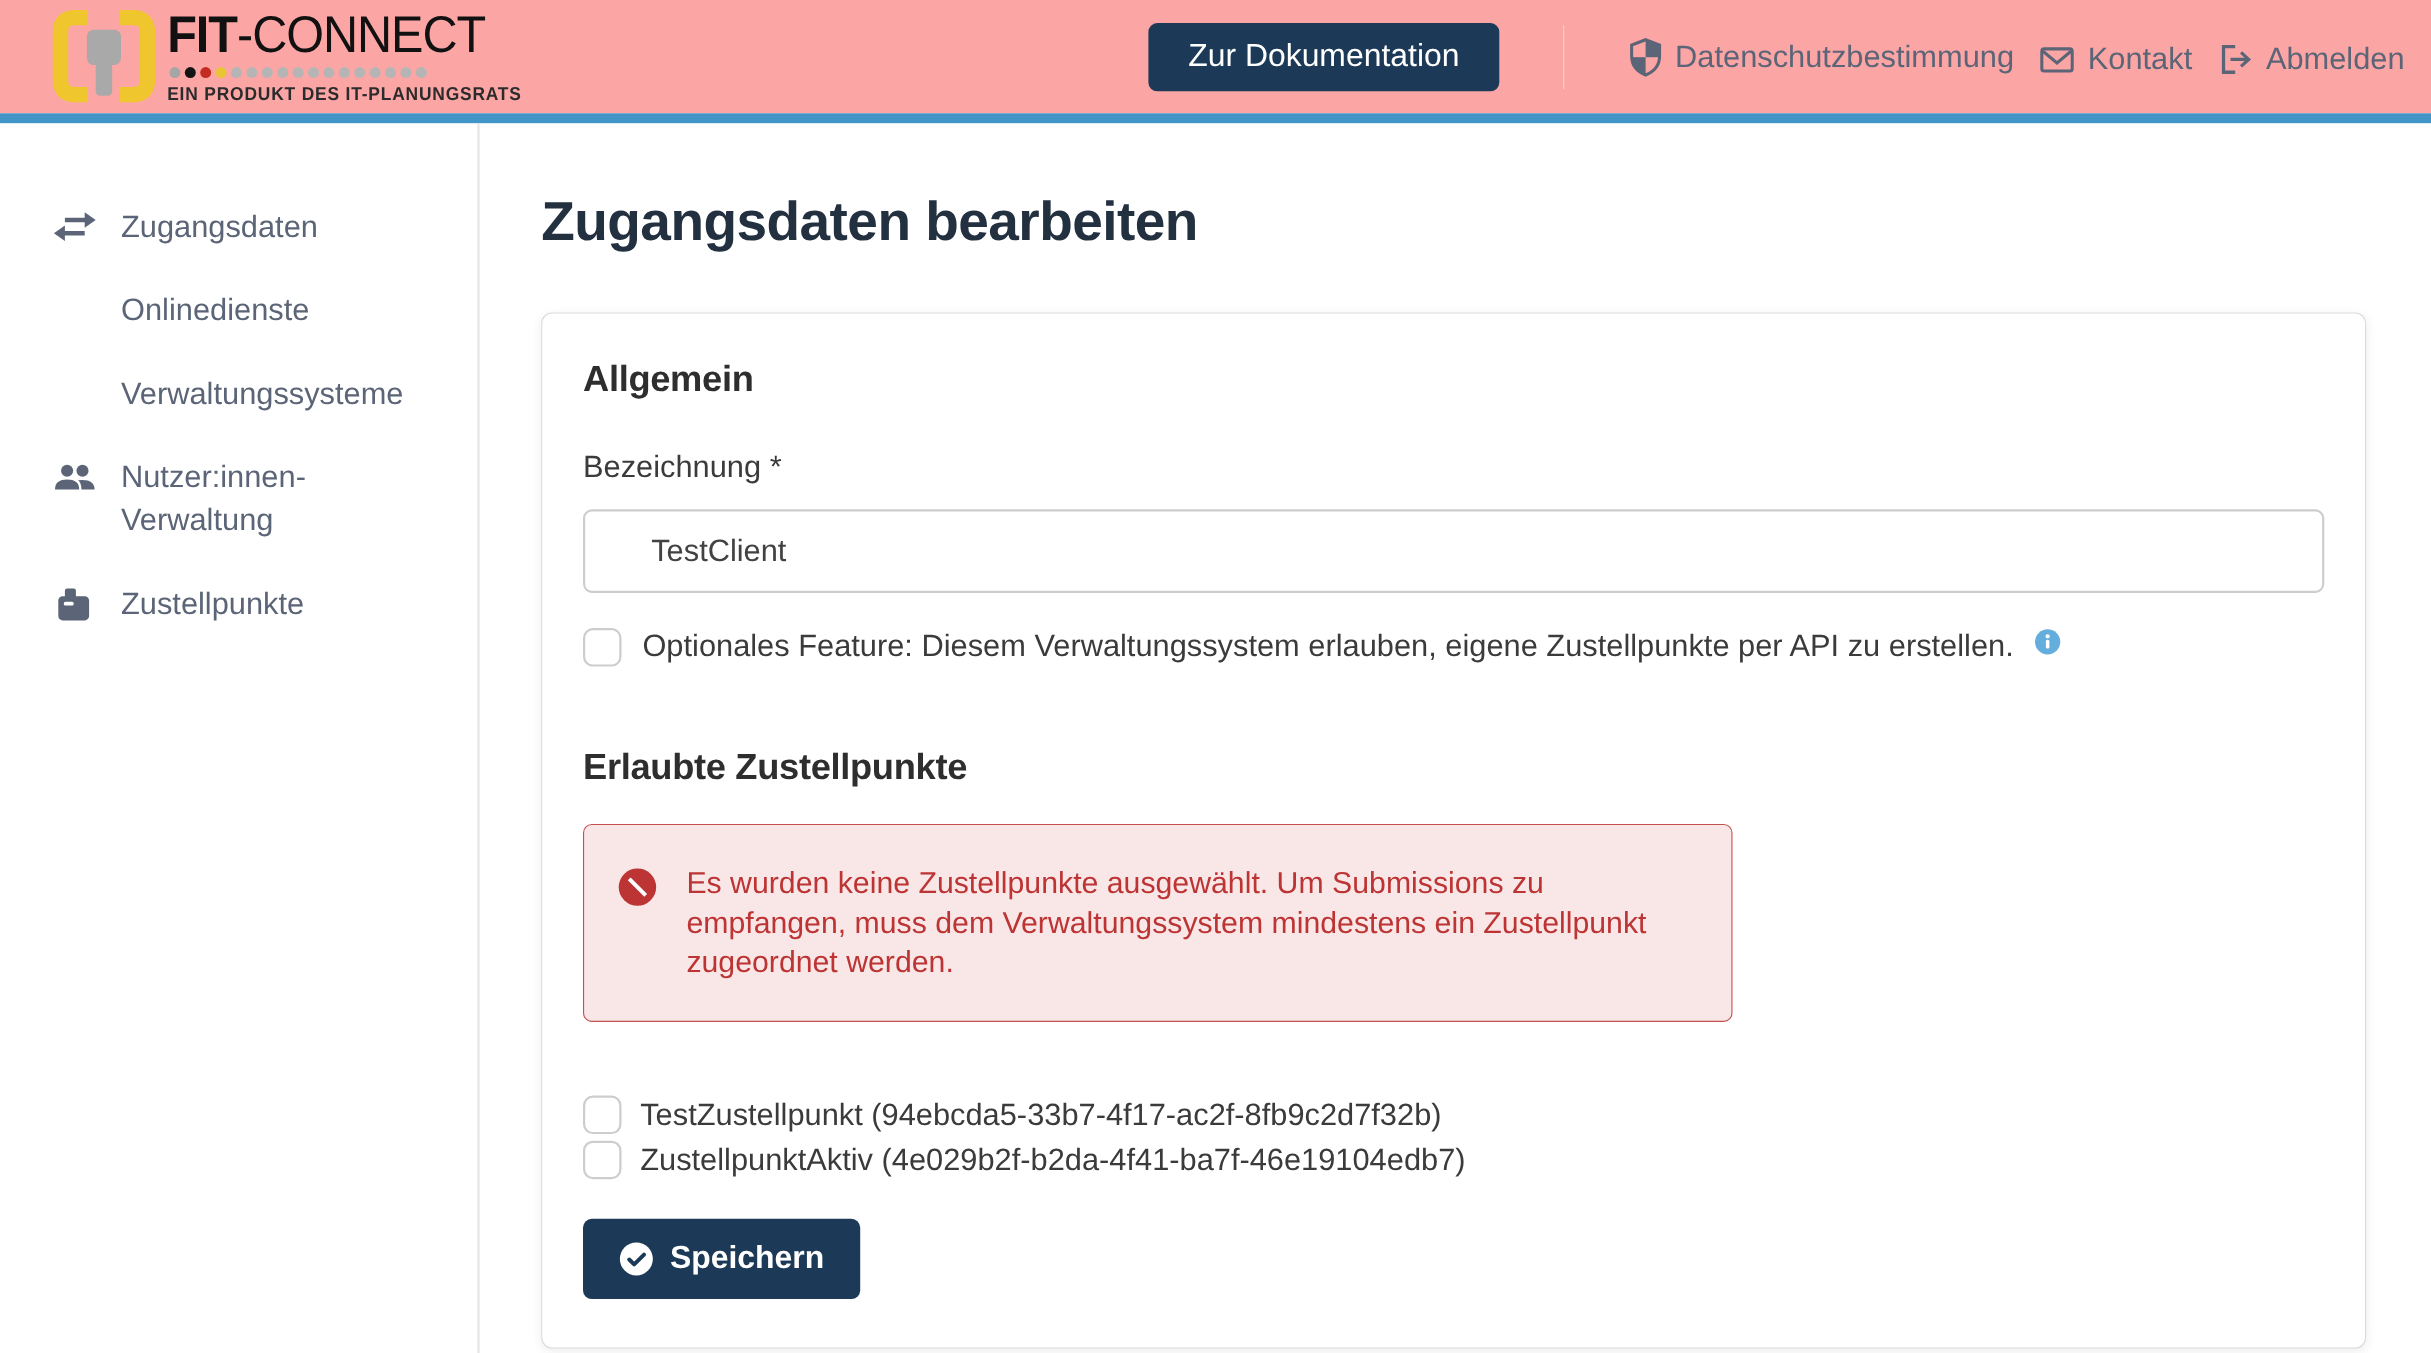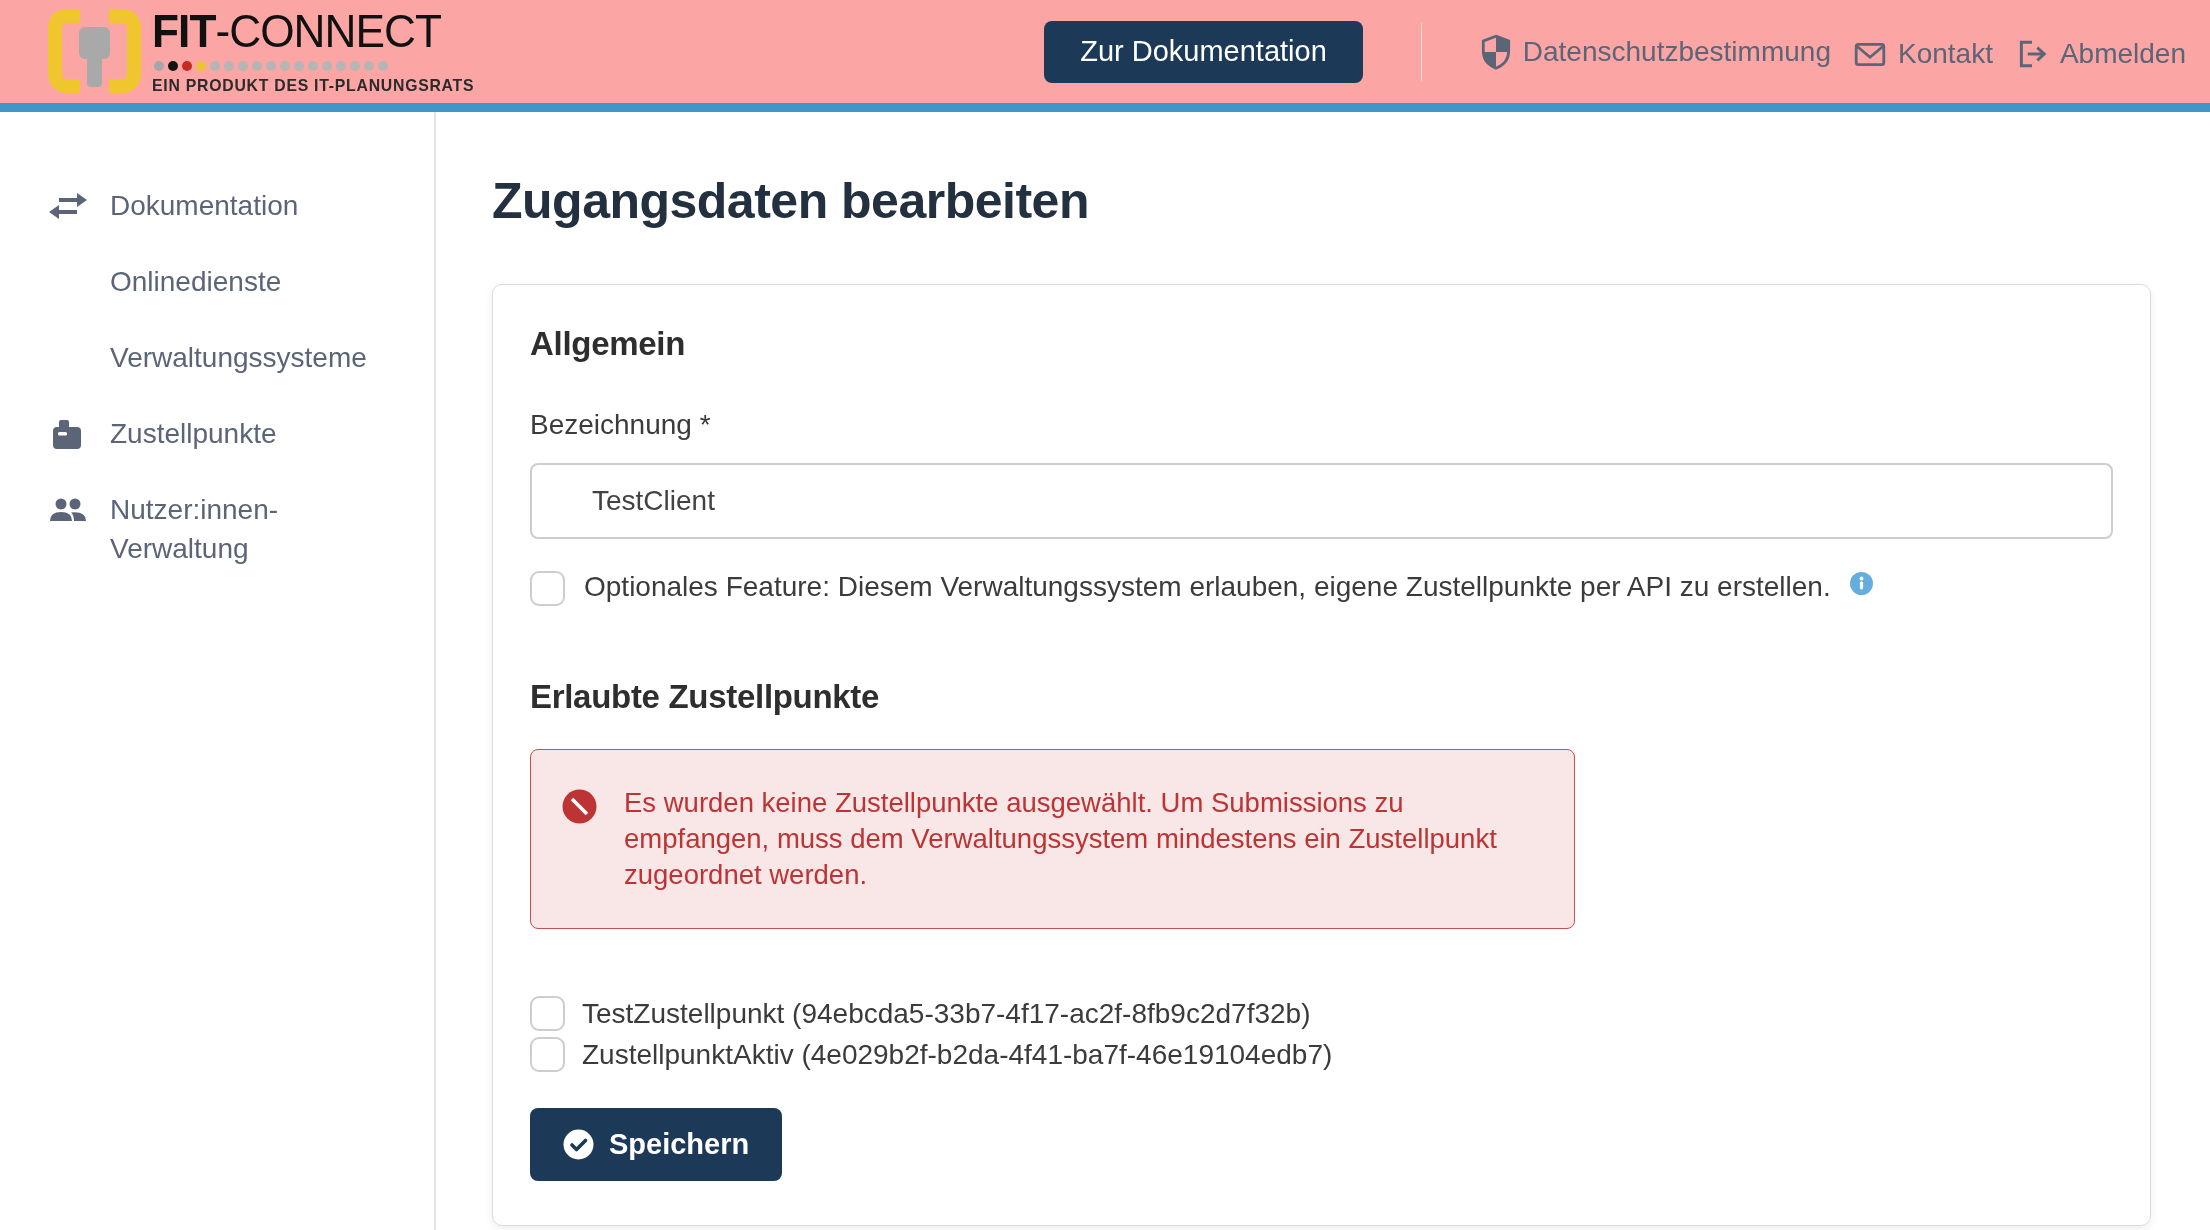--- a/index.html
+++ b/index.html
@@ -154,50 +154,50 @@
   <div class="sidebar">
     <div class="side-item">
       <span class="side-icon">
         <svg width="42" height="34" viewBox="0 0 42 34">
           <line x1="12" y1="11" x2="32" y2="11" stroke="#5b6577" stroke-width="4"></line>
           <path d="M30 4 L40 11 L30 18 Z" fill="#5b6577"></path>
           <line x1="10" y1="23" x2="30" y2="23" stroke="#5b6577" stroke-width="4"></line>
           <path d="M12 16 L2 23 L12 30 Z" fill="#5b6577"></path>
         </svg>
       </span>
-      <span class="side-label">Dokumentation</span>
+      <span class="side-label">Zugangsdaten</span>
     </div>
     <div class="side-item">
       <span class="side-icon"></span>
       <span class="side-label">Onlinedienste</span>
     </div>
     <div class="side-item">
       <span class="side-icon"></span>
       <span class="side-label">Verwaltungssysteme</span>
-    </div>
-    <div class="side-item">
-      <span class="side-icon">
-        <svg width="40" height="40" viewBox="0 0 40 40">
-          <rect x="12" y="6" width="10" height="14" rx="2" fill="#5b6577"></rect>
-          <rect x="6" y="13" width="28" height="22" rx="4" fill="#5b6577"></rect>
-          <rect x="11" y="18" width="9" height="3.5" rx="1.5" fill="#fff"></rect>
-        </svg>
-      </span>
-      <span class="side-label">Zustellpunkte</span>
     </div>
     <div class="side-item">
       <span class="side-icon">
         <svg width="42" height="34" viewBox="0 0 42 34">
           <circle cx="14" cy="11" r="5.5" fill="#5b6577"></circle>
           <circle cx="28" cy="11" r="5.5" fill="#5b6577"></circle>
           <path d="M3 28 Q3 19 14 19 Q25 19 25 28 Z" fill="#5b6577"></path>
           <path d="M24 19.5 Q39 18 39 28 L27 28 Q27 22 24 19.5 Z" fill="#5b6577"></path>
         </svg>
       </span>
       <span class="side-label">Nutzer:innen-Verwaltung</span>
+    </div>
+    <div class="side-item">
+      <span class="side-icon">
+        <svg width="40" height="40" viewBox="0 0 40 40">
+          <rect x="12" y="6" width="10" height="14" rx="2" fill="#5b6577"></rect>
+          <rect x="6" y="13" width="28" height="22" rx="4" fill="#5b6577"></rect>
+          <rect x="11" y="18" width="9" height="3.5" rx="1.5" fill="#fff"></rect>
+        </svg>
+      </span>
+      <span class="side-label">Zustellpunkte</span>
     </div>
   </div>
 
   <div class="content">
     <h1 class="page-title">Zugangsdaten bearbeiten</h1>
 
     <div class="card">
       <h2>Allgemein</h2>
 
       <div class="field-label">Bezeichnung *</div>

